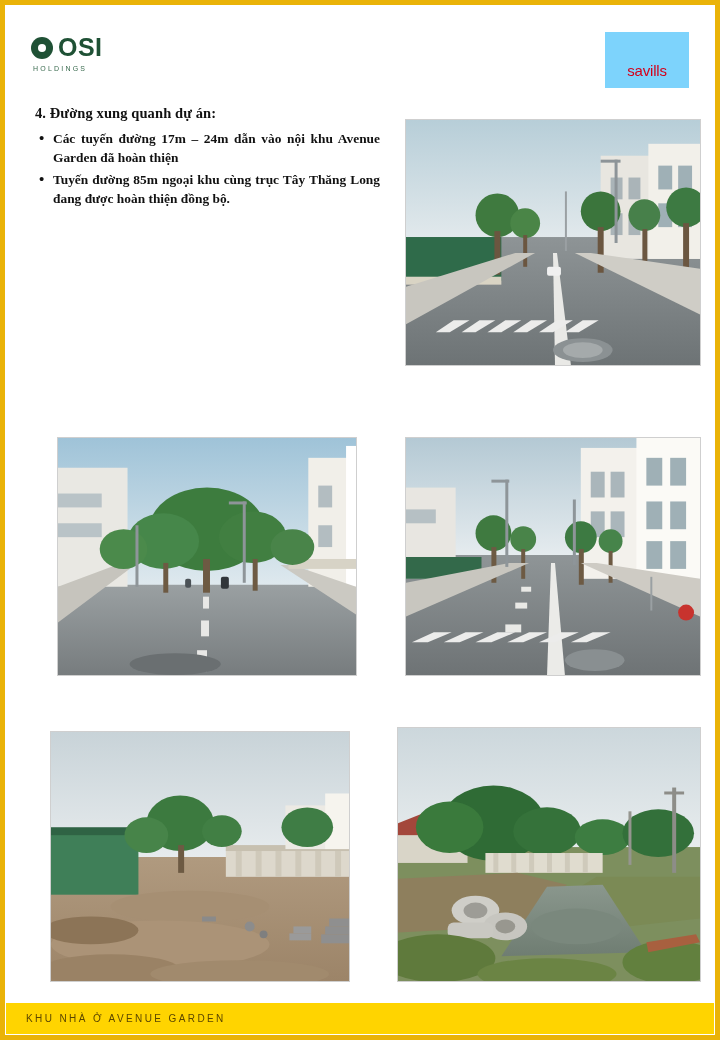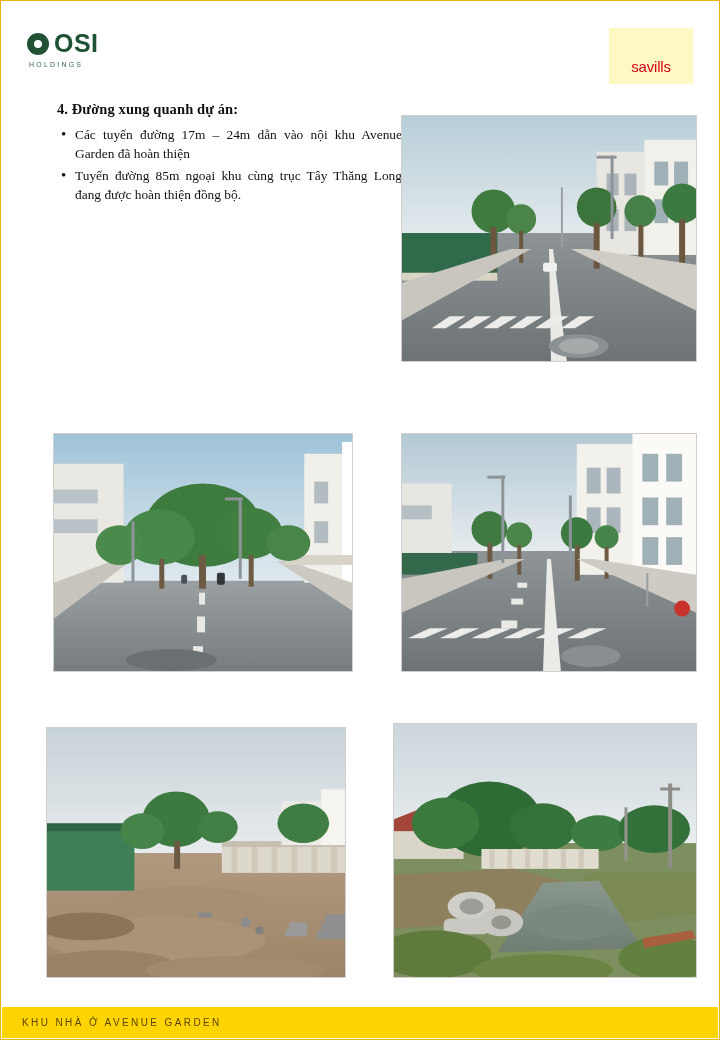--- a/index.html
+++ b/index.html
@@ -10,21 +10,21 @@
     width: 720px;
     height: 1040px;
     background: #ffffff;
     font-family: "Liberation Serif", serif;
     position: relative;
     overflow: hidden;
   }
   .page {
     position: absolute;
     inset: 0;
-    border: 1px solid #eab308;
+    border: 5px solid #eab308;
     box-sizing: border-box;
   }
 
   
   .logo-osi {
     position: absolute;
     left: 26px;
     top: 30px;
     width: 120px;
     height: 56px;
@@ -68,41 +68,40 @@
     margin-top: 5px;
     margin-left: 2px;
   }
 
   .logo-savills {
     position: absolute;
     right: 26px;
     top: 27px;
     width: 84px;
     height: 56px;
-    background: #fef9c3;
+    background: #7dd3fc;
     display: flex;
     align-items: flex-end;
     justify-content: center;
     padding-bottom: 9px;
     box-sizing: border-box;
   }
   .logo-savills span {
     font-family: "Liberation Sans", sans-serif;
     font-size: 15px;
     color: #d4001a;
     letter-spacing: -0.2px;
   }
 
   
   .content-text {
     position: absolute;
     left: 30px;
     top: 100px;
     width: 345px;
-    margin-left: 26px;
   }
   .section-title {
     font-size: 14.5px;
     font-weight: bold;
     color: #111111;
     margin: 0 0 7px 0;
     letter-spacing: 0.1px;
   }
   ul.bullets {
     list-style: none;
@@ -110,20 +109,21 @@
     padding: 0;
   }
   ul.bullets li {
     position: relative;
     padding-left: 18px;
     margin-bottom: 2px;
     font-size: 13.4px;
     line-height: 1.45;
     color: #111111;
     text-align: justify;
+    font-weight: bold;
   }
   ul.bullets li::before {
     content: "\2022";
     position: absolute;
     left: 4px;
     top: -1px;
     font-size: 15px;
     color: #111111;
   }
 

